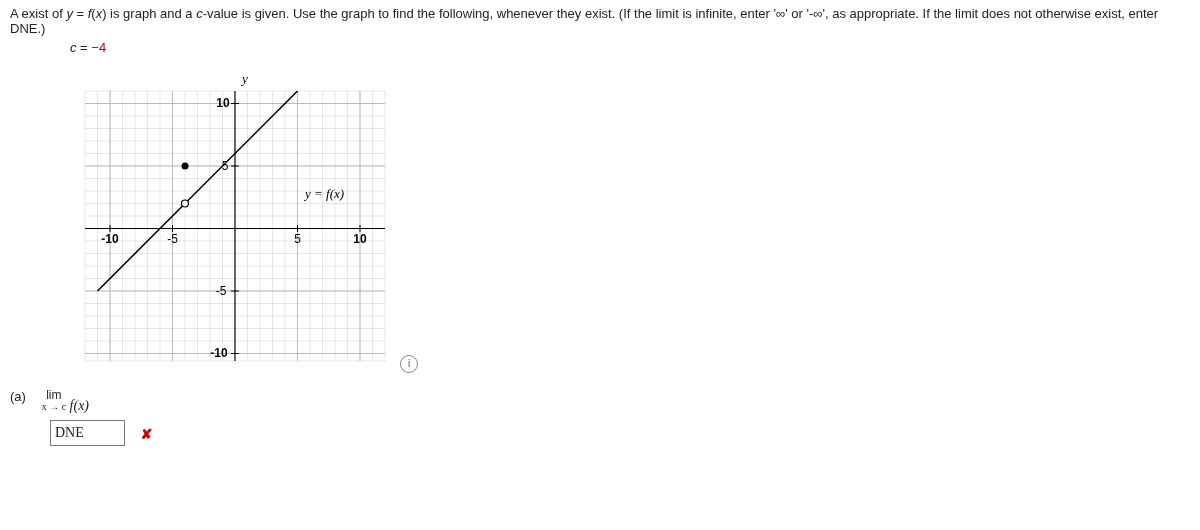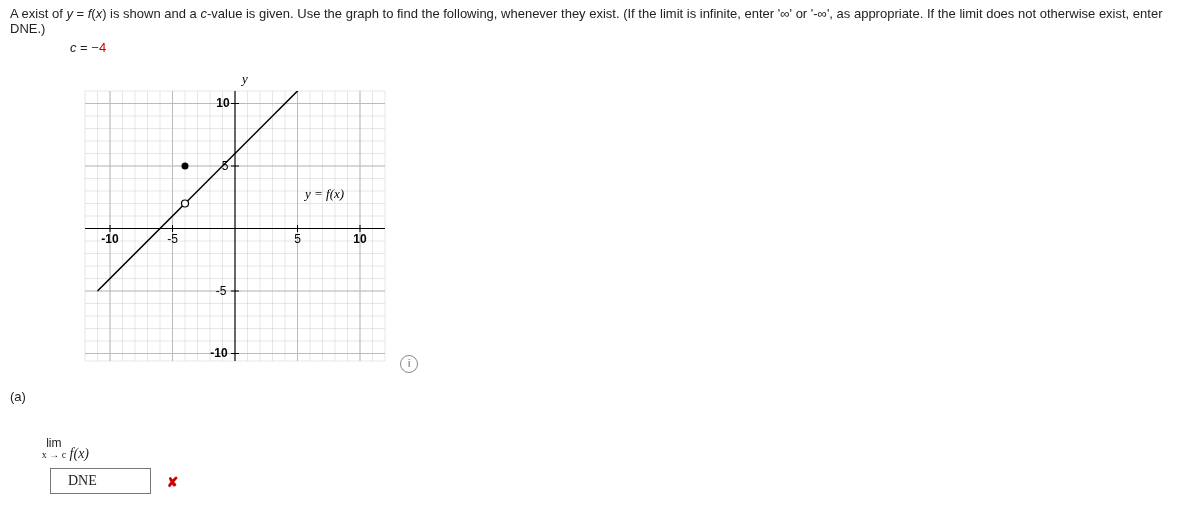--- a/index.html
+++ b/index.html
@@ -48,33 +48,32 @@
     display: inline-block;
     vertical-align: top;
     width: 28px;
   }
   .qexpr {
     display: inline-block;
     vertical-align: middle;
     font-style: italic;
     font-family: 'Times New Roman', serif;
     font-size: 14px;
-    margin-top: 48px;
   }
   .limit {
     display: inline-block;
     text-align: center;
     line-height: 12px;
   }
   .limit .top { display:block; font-style: normal; font-family: Arial; font-size: 12px;}
   .limit .bot { display:block; font-size: 10px; font-style: normal;}
   .answerbox {
     display: inline-block;
     border: 1px solid #777;
-    padding: 4px 17px;
+    padding: 4px 4px;
     min-width: 65px;
     min-height: 16px;
     font-family: 'Times New Roman', serif;
     font-size: 14px;
     margin-top: 4px;
     margin-left: 40px;
   }
   .mark {
     display: inline-block;
     vertical-align: middle;
@@ -82,21 +81,21 @@
     font-weight: bold;
     font-size: 14px;
     margin-left: 12px;
   }
   .answer-line { margin-top: 2px; }
 </style>
 </head>
 <body>
 
 <div class="instruction">
-  <span>A exist of </span><i>y</i><span> = </span><i>f</i><span>(</span><i>x</i><span>) is shown and a </span><i>c</i><span>-value is given. Use the graph to find the following, whenever they exist. (If the limit is infinite, enter '∞' or '-∞', as appropriate. If the limit does not otherwise exist, enter DNE.)</span>
+  <span>A exist of </span><i>y</i><span> = </span><i>f</i><span>(</span><i>x</i><span>) is graph and a </span><i>c</i><span>-value is given. Use the graph to find the following, whenever they exist. (If the limit is infinite, enter '∞' or '-∞', as appropriate. If the limit does not otherwise exist, enter DNE.)</span>
 </div>
 
 <div class="c-value">
   <span>c</span><span style="font-style:normal"> = </span><span class="minus">−4</span>
 </div>
 
 <div class="graph-area">
   <svg class="graph" width="310" height="300" viewBox="0 0 310 300">
 
     <g stroke="#ccc" stroke-width="0.5">

